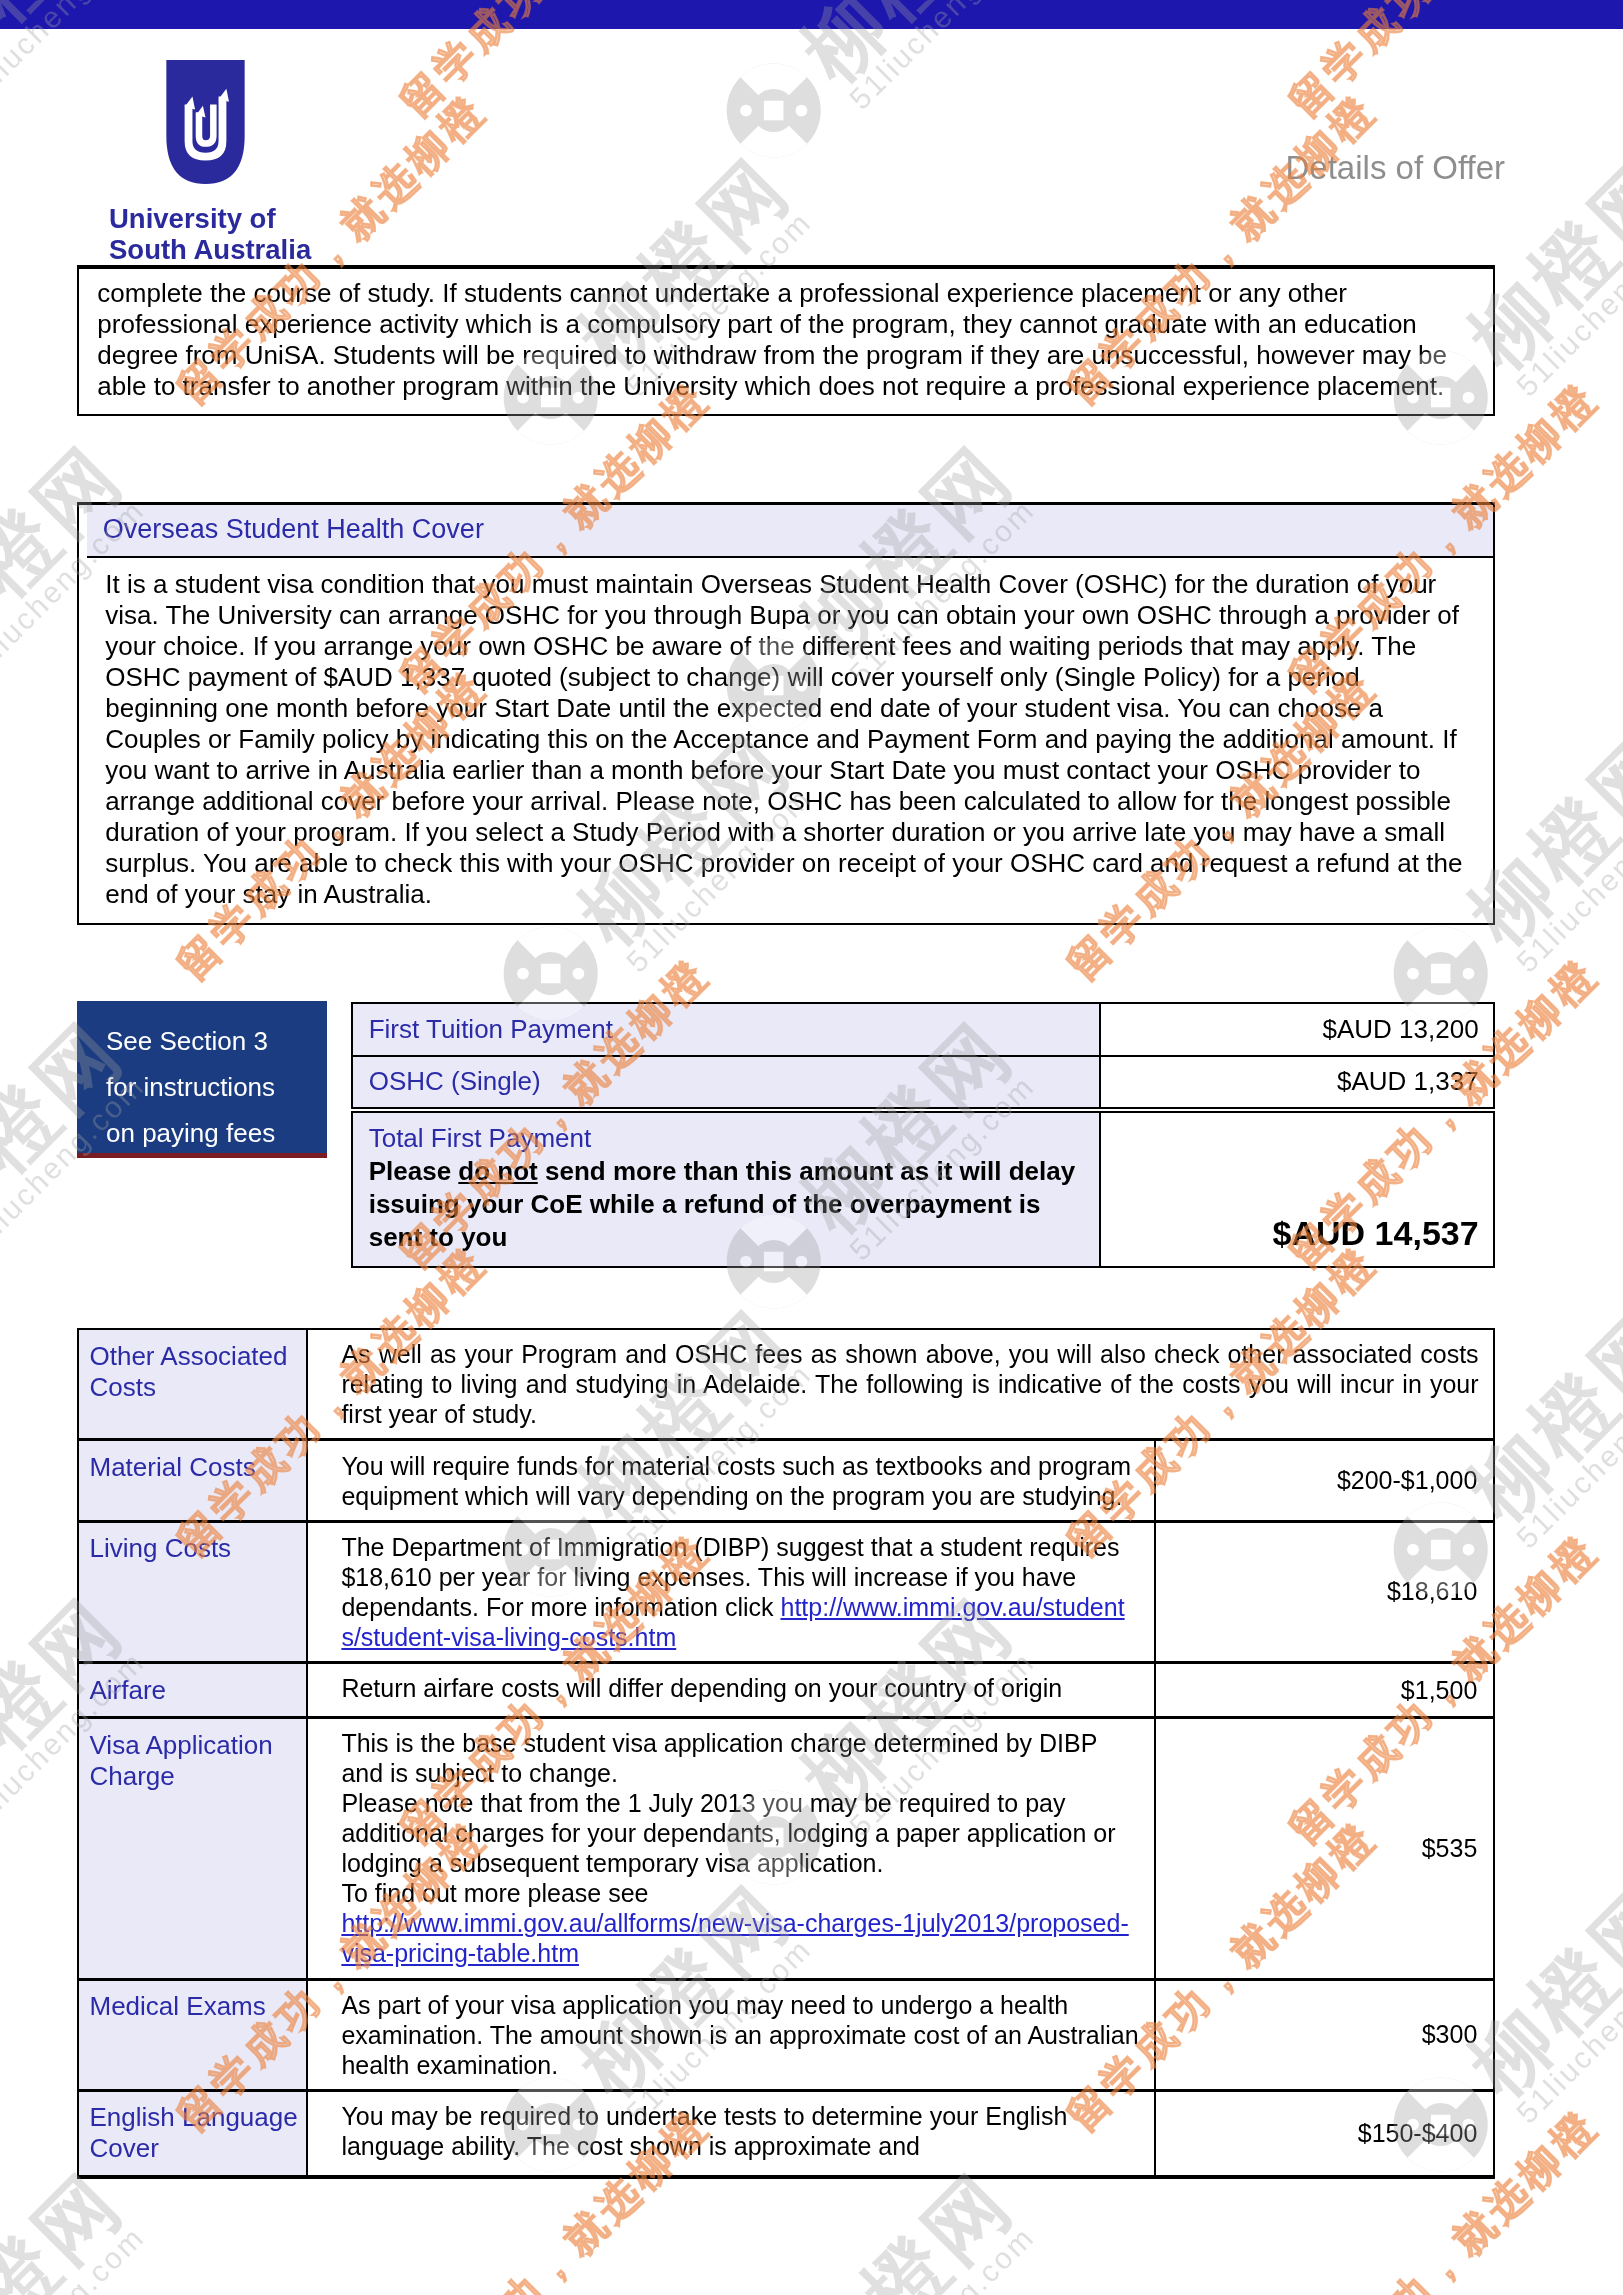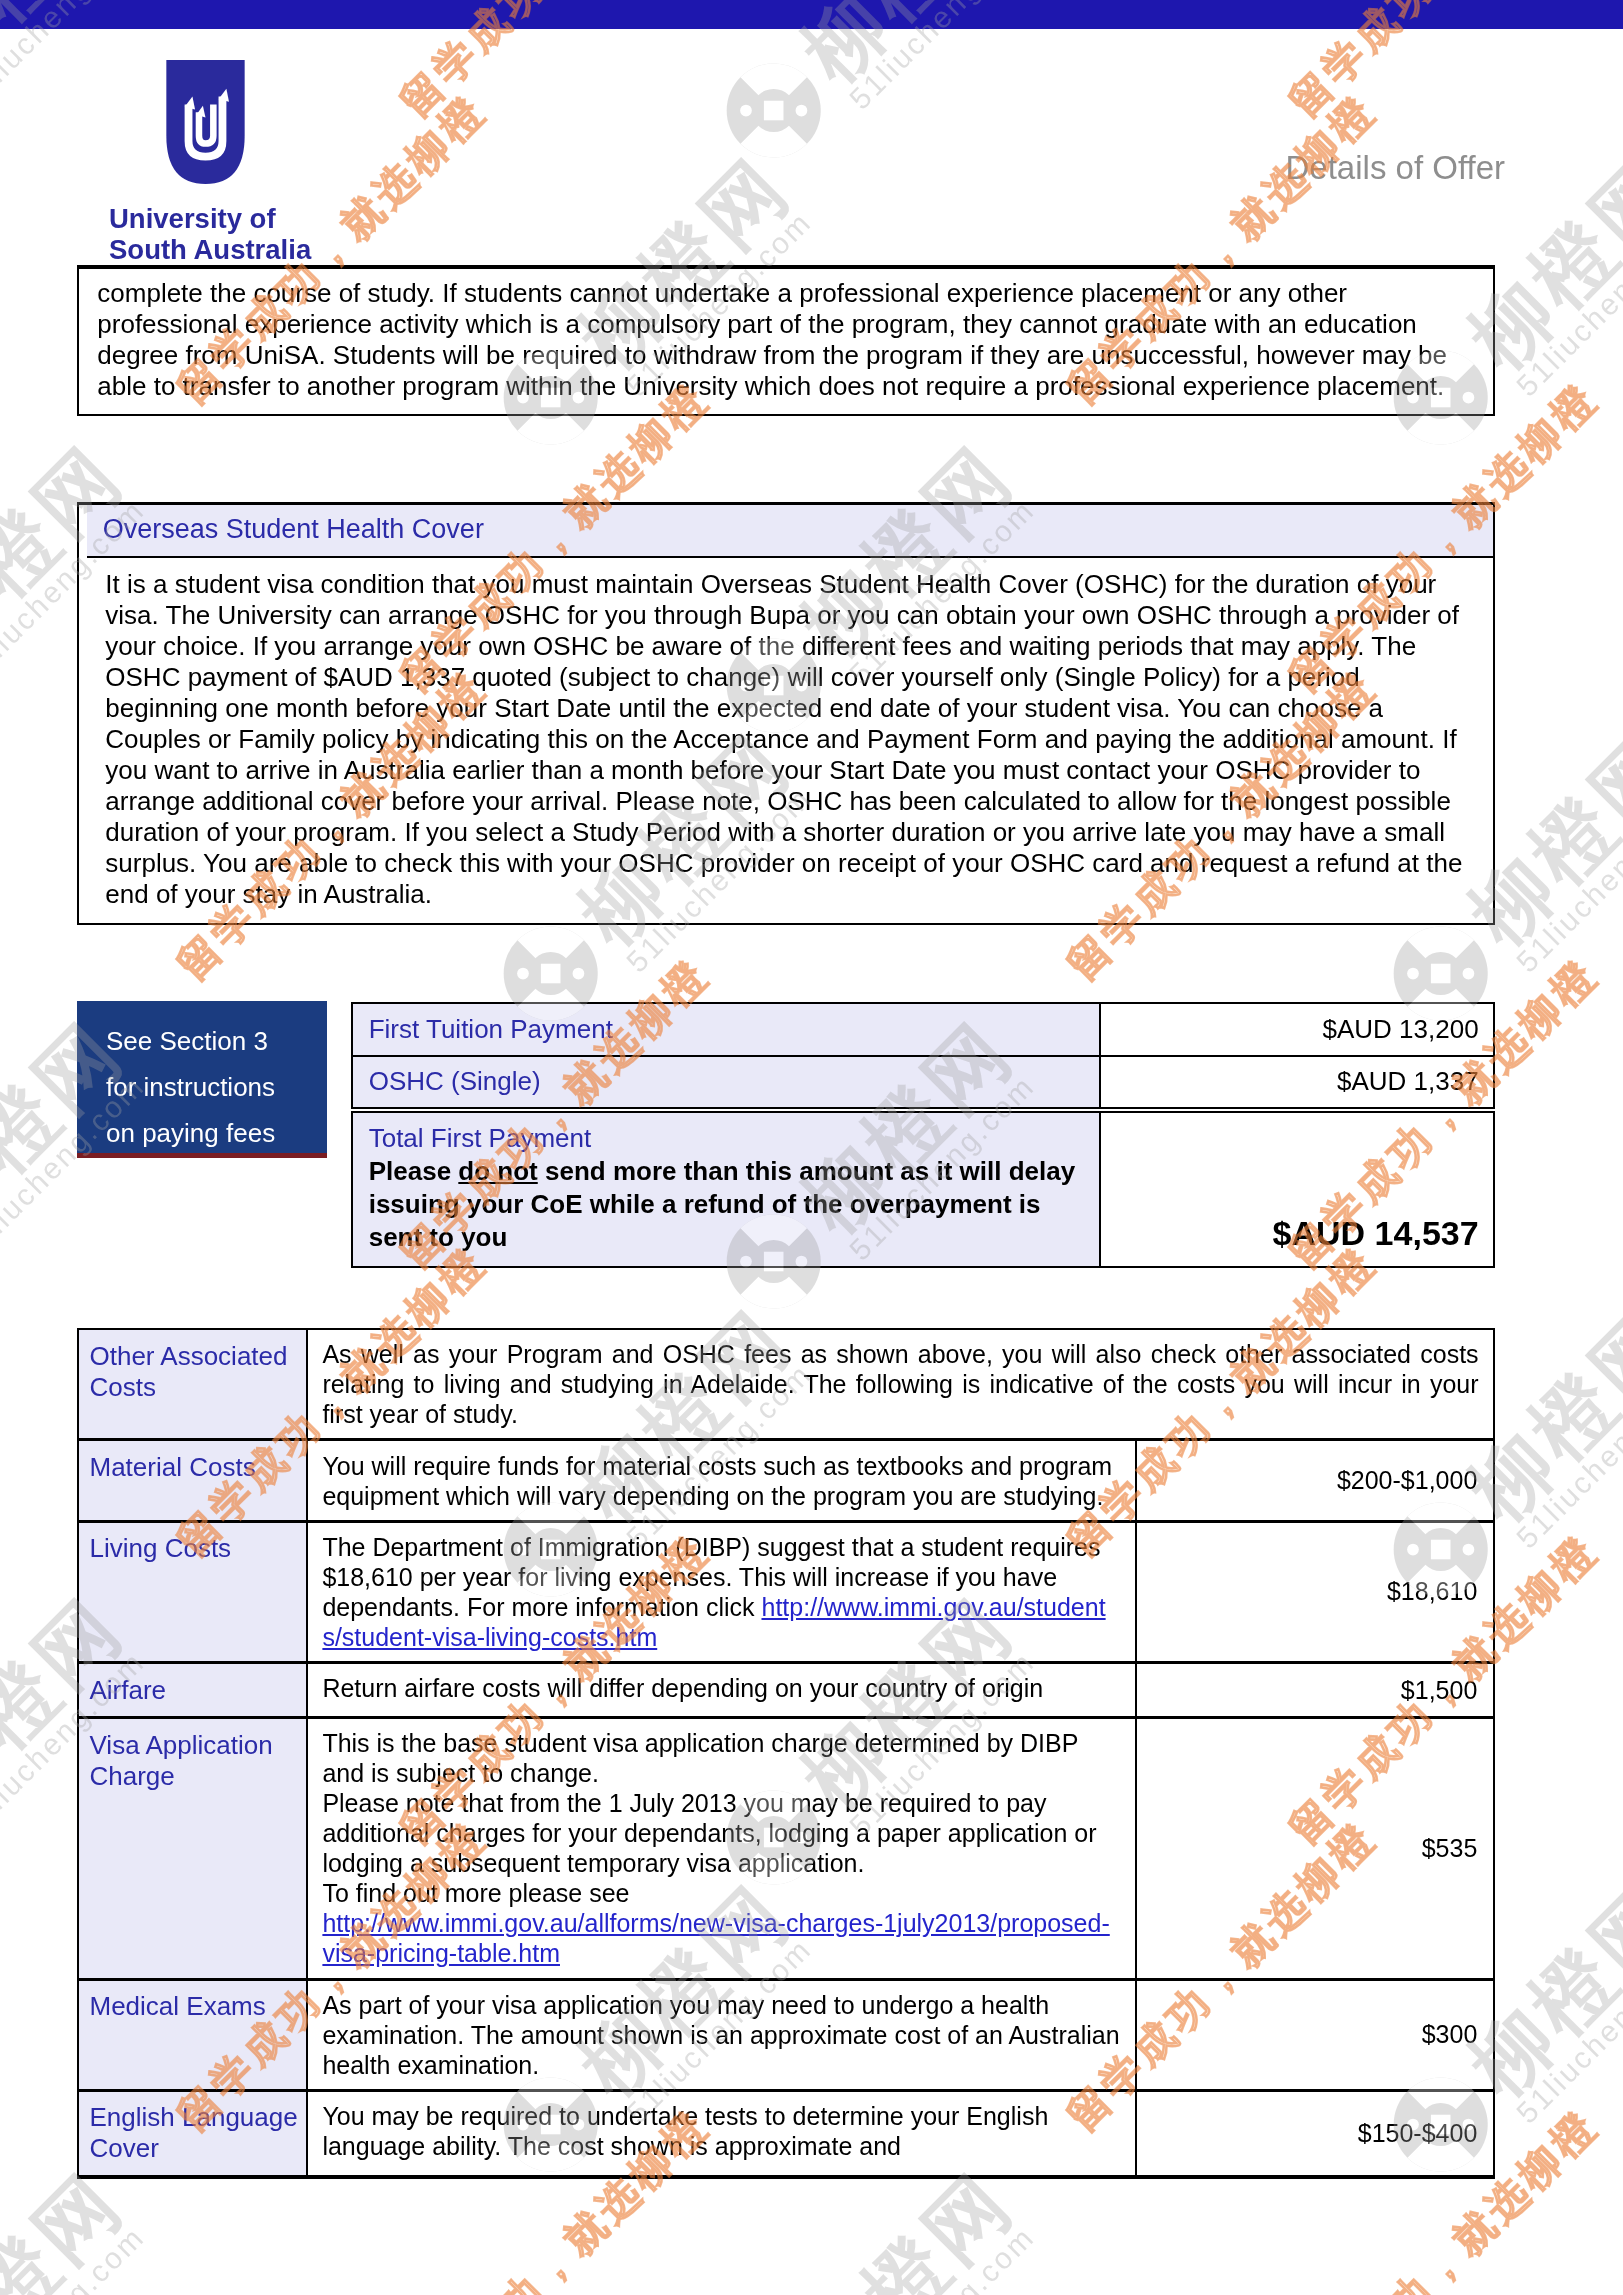--- a/index.html
+++ b/index.html
@@ -43,21 +43,21 @@
   .total-label{width:748px;box-sizing:border-box;background:#e9e9f8;
     padding:9.2px 15.7px 11.8px 15.7px;border-right:2px solid #000;font-size:26px;line-height:33px;}
   .total-title{color:#2b2ba8;}
   .total-note{color:#000;font-weight:bold;}
   .total-note .u{text-decoration:underline;}
   .total-value{flex:1;display:flex;align-items:flex-end;justify-content:flex-end;
     font-size:34px;font-weight:bold;padding:9.8px 14.4px 13px 14.4px;}
   
   .costs{position:absolute;left:77px;top:1328px;width:1418px;box-sizing:border-box;
     border:2px solid #000;border-bottom:4.6px solid #000;background:#fff;}
-  .crow{display:grid;grid-template-columns:229px 829px auto;}
+  .crow{display:grid;grid-template-columns:229px 829px auto;gap:19px;}
   .crow + .crow{border-top:3.3px solid #000;}
   .c-label{box-sizing:border-box;background:#e9e9f8;color:#2b2ba8;font-size:26px;
     line-height:31px;padding:10.5px 6.5px 10.5px 10.5px;border-right:2px solid #000;}
   .c-desc{box-sizing:border-box;font-size:25px;line-height:30px;
     padding:9.2px 14.4px;border-right:2px solid #000;}
   .c-desc.justify{text-align:justify;}
   .c-value{display:flex;align-items:center;justify-content:flex-end;
     font-size:25px;padding:6.5px 15.7px 6.5px 6.5px;}
   .c-desc p{margin:0;}
   a.doclink{color:#2424cc;text-decoration:underline;word-break:break-all;}

